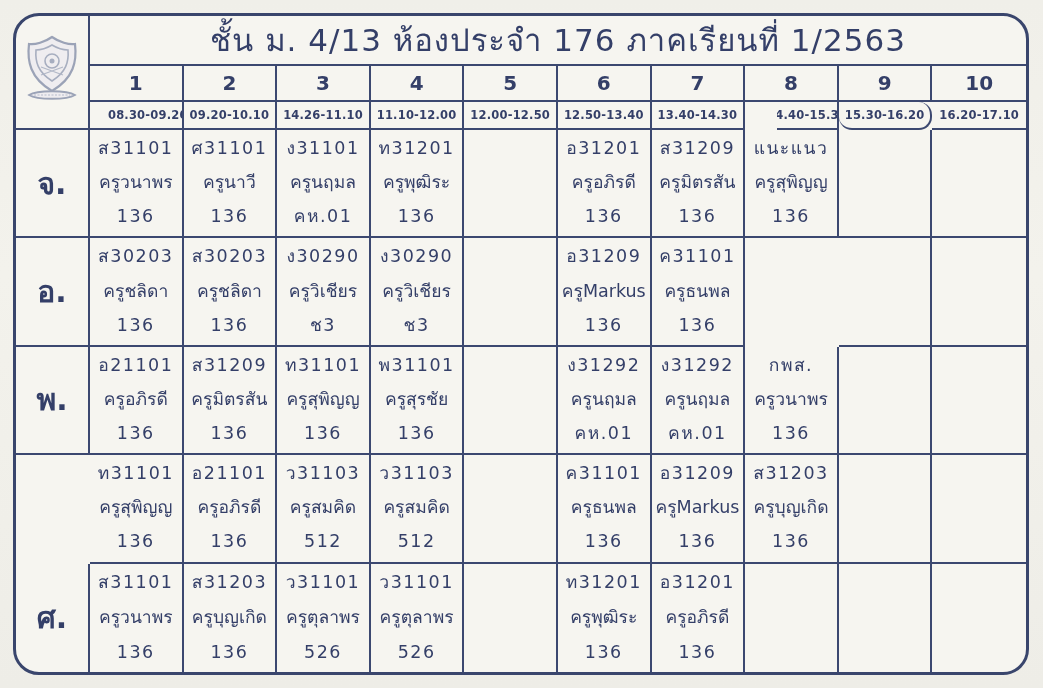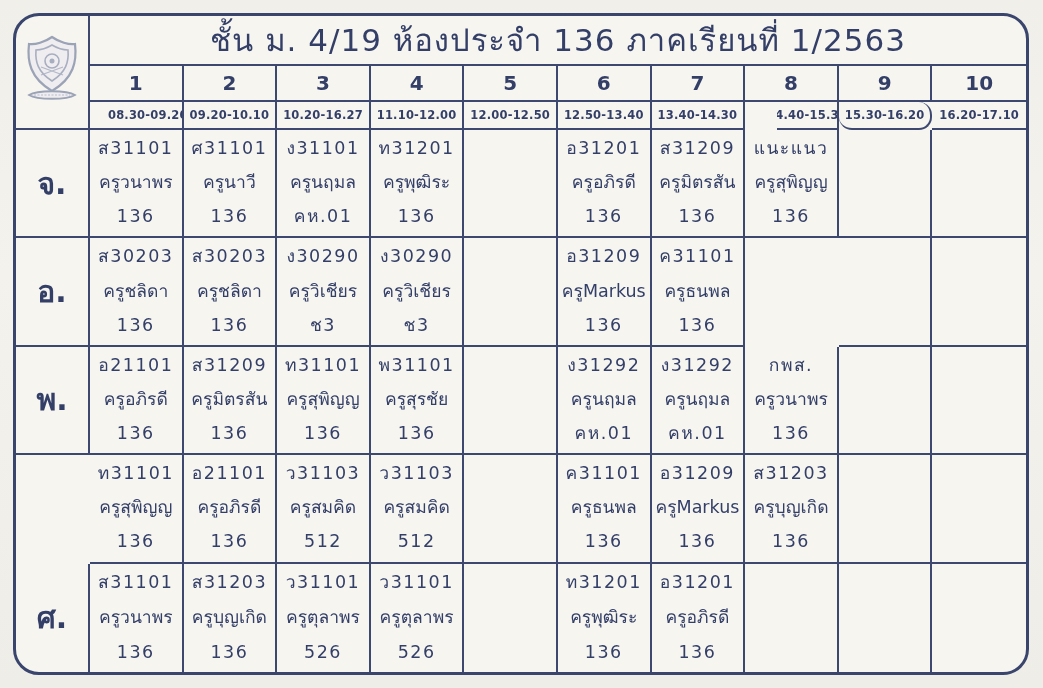--- a/index.html
+++ b/index.html
@@ -108,39 +108,39 @@
           <path d="M29 12 C24 15 18 17 13 17 C12 29 15 39 29 48 C43 39 46 29 45 17 C40 17 34 15 29 12 Z" stroke="#8d96b0" stroke-width="1.6" fill="none"></path>
           <circle cx="29" cy="28" r="7" stroke="#8d96b0" stroke-width="1.6" fill="none"></circle>
           <circle cx="29" cy="28" r="2.5" fill="#8d96b0"></circle>
           <path d="M18 34 L40 42 M40 34 L18 42" stroke="#9aa2ba" stroke-width="1.2"></path>
           <path d="M6 62 C14 57 44 57 52 62 C44 67 14 67 6 62 Z" stroke="#7d87a4" stroke-width="1.8" fill="#eceaf0"></path>
           <path d="M11 62 H47" stroke="#9aa2ba" stroke-width="0.9" stroke-dasharray="2 1.5"></path>
         </svg>
       </span>
     </div>
 
-    <div class="cell title-cell">ชั้น ม. 4/19 ห้องประจำ 136 ภาคเรียนที่ 1/2563</div>
+    <div class="cell title-cell">ชั้น ม. 4/13 ห้องประจำ 176 ภาคเรียนที่ 1/2563</div>
 
   <div class="cell num-cell" style="grid-area: 2 / 2;">
         <span class="">1</span>
       </div>
       <div class="cell time-cell" style="grid-area: 3 / 2; padding-left: 24px;">
         <span class="">08.30-09.20</span>
       </div>
       <div class="cell num-cell" style="grid-area: 2 / 3;">
         <span class="">2</span>
       </div>
       <div class="cell time-cell" style="grid-area: 3 / 3;">
         <span class="">09.20-10.10</span>
       </div>
       <div class="cell num-cell" style="grid-area: 2 / 4;">
         <span class="">3</span>
       </div>
       <div class="cell time-cell" style="grid-area: 3 / 4;">
-        <span class="">10.20-16.27</span>
+        <span class="">14.26-11.10</span>
       </div>
       <div class="cell num-cell" style="grid-area: 2 / 5;">
         <span class="">4</span>
       </div>
       <div class="cell time-cell" style="grid-area: 3 / 5;">
         <span class="">11.10-12.00</span>
       </div>
       <div class="cell num-cell" style="grid-area: 2 / 6;">
         <span class="">5</span>
       </div>

